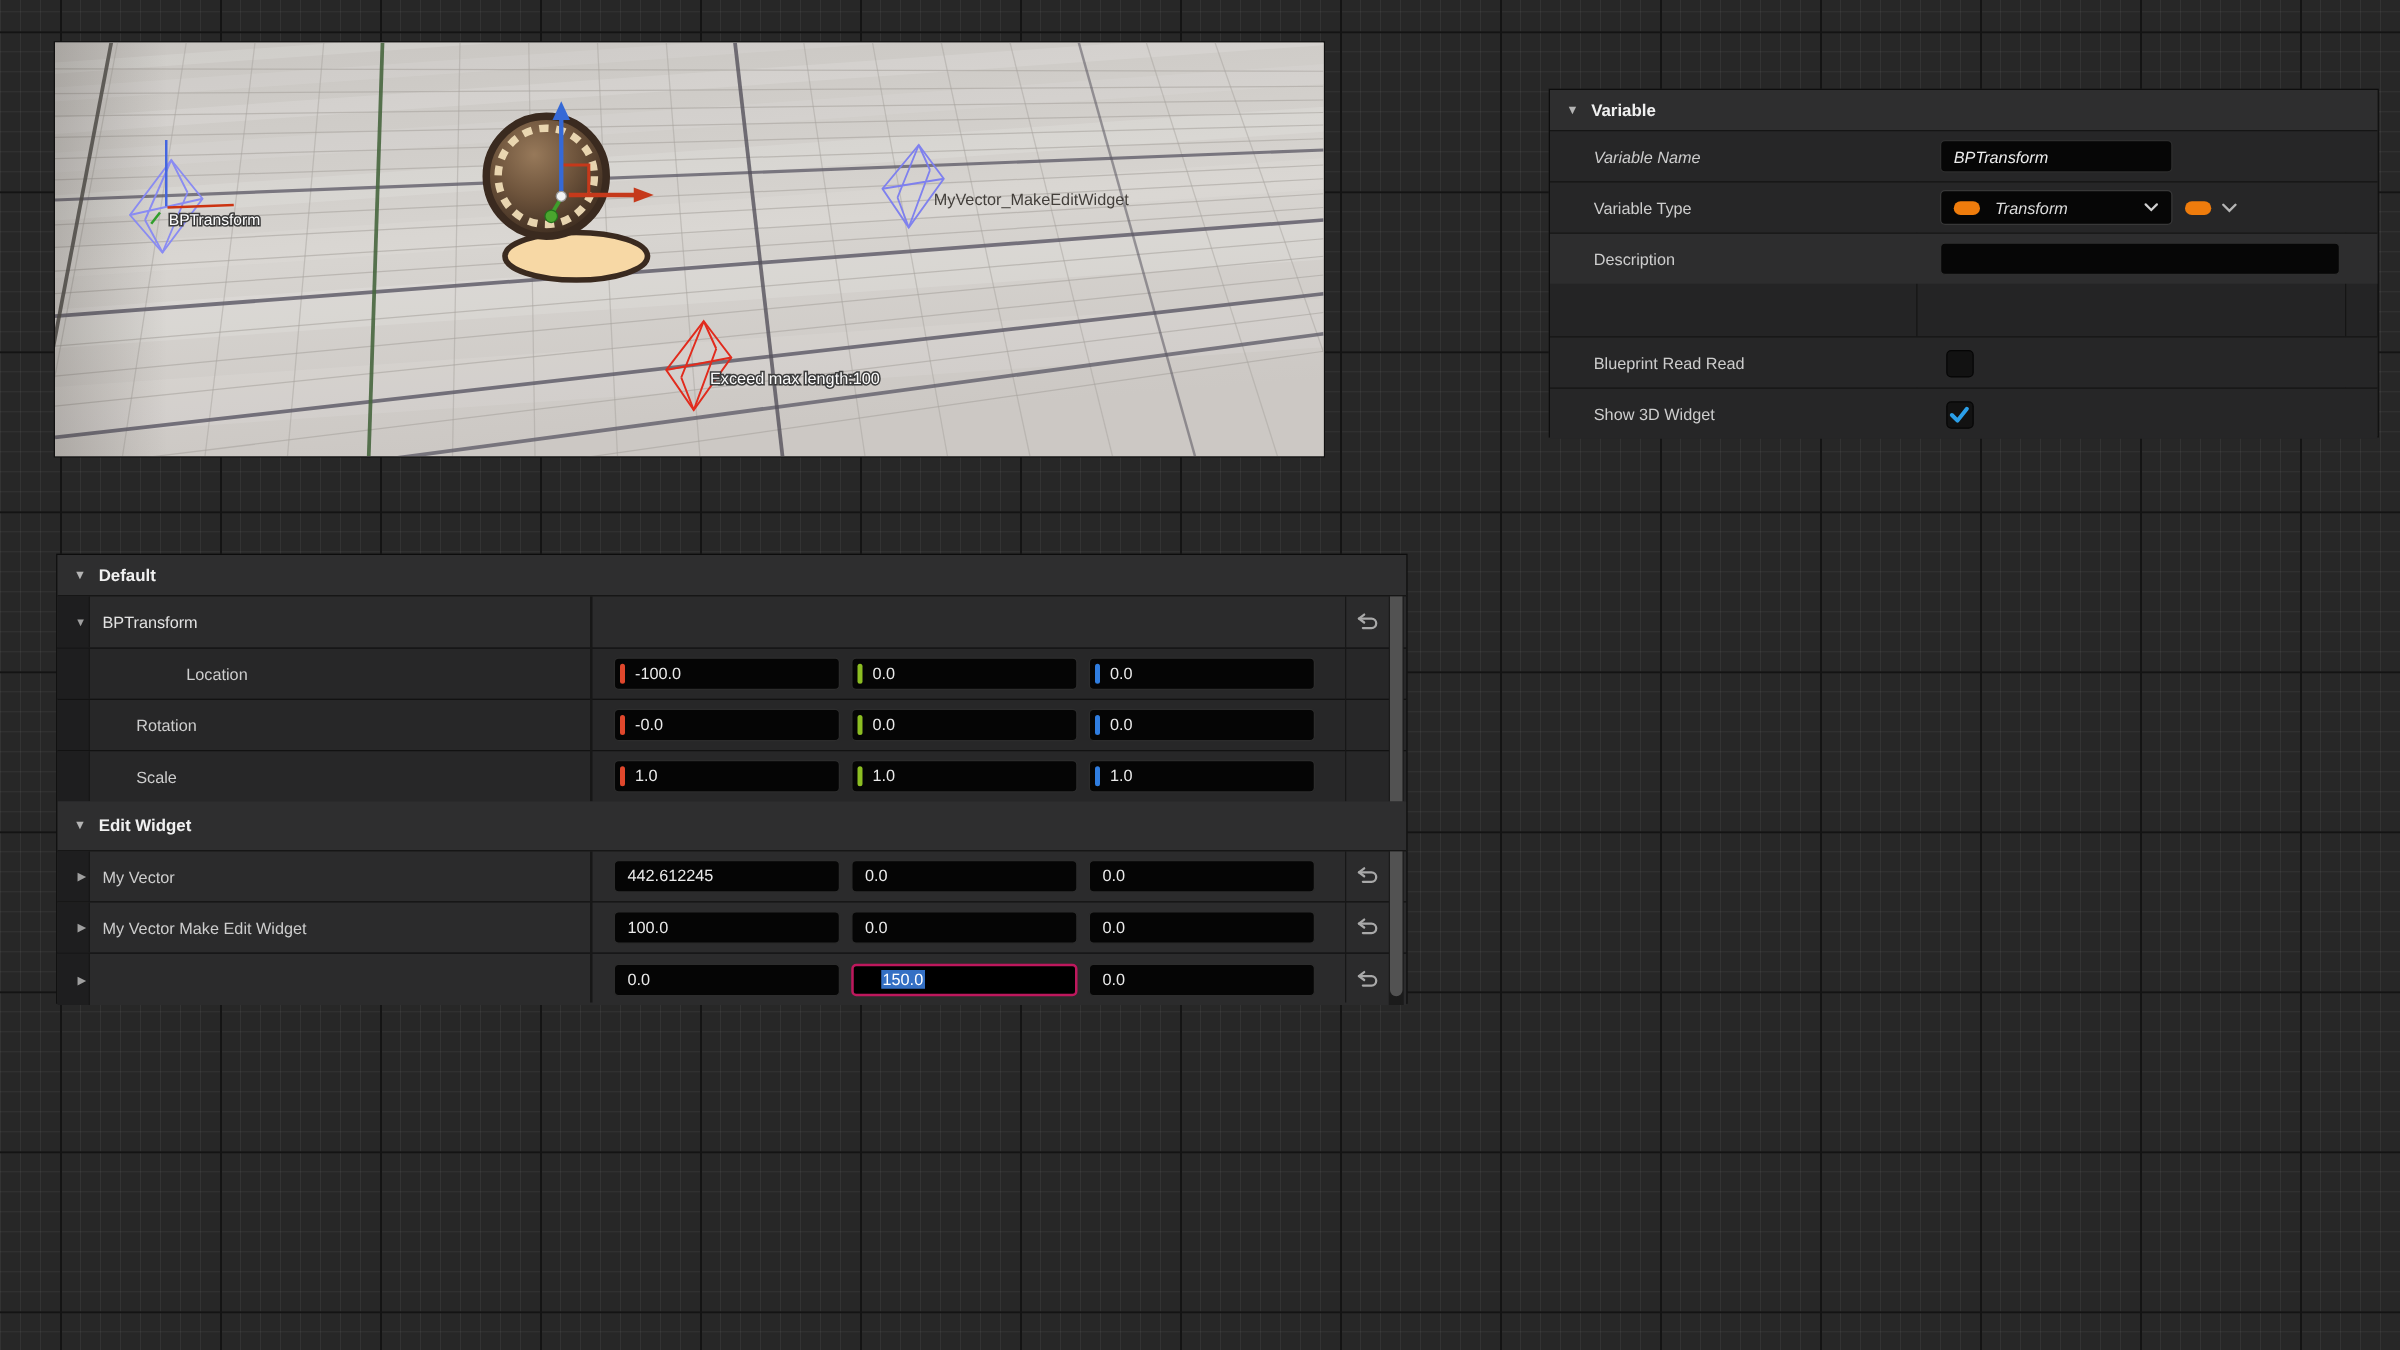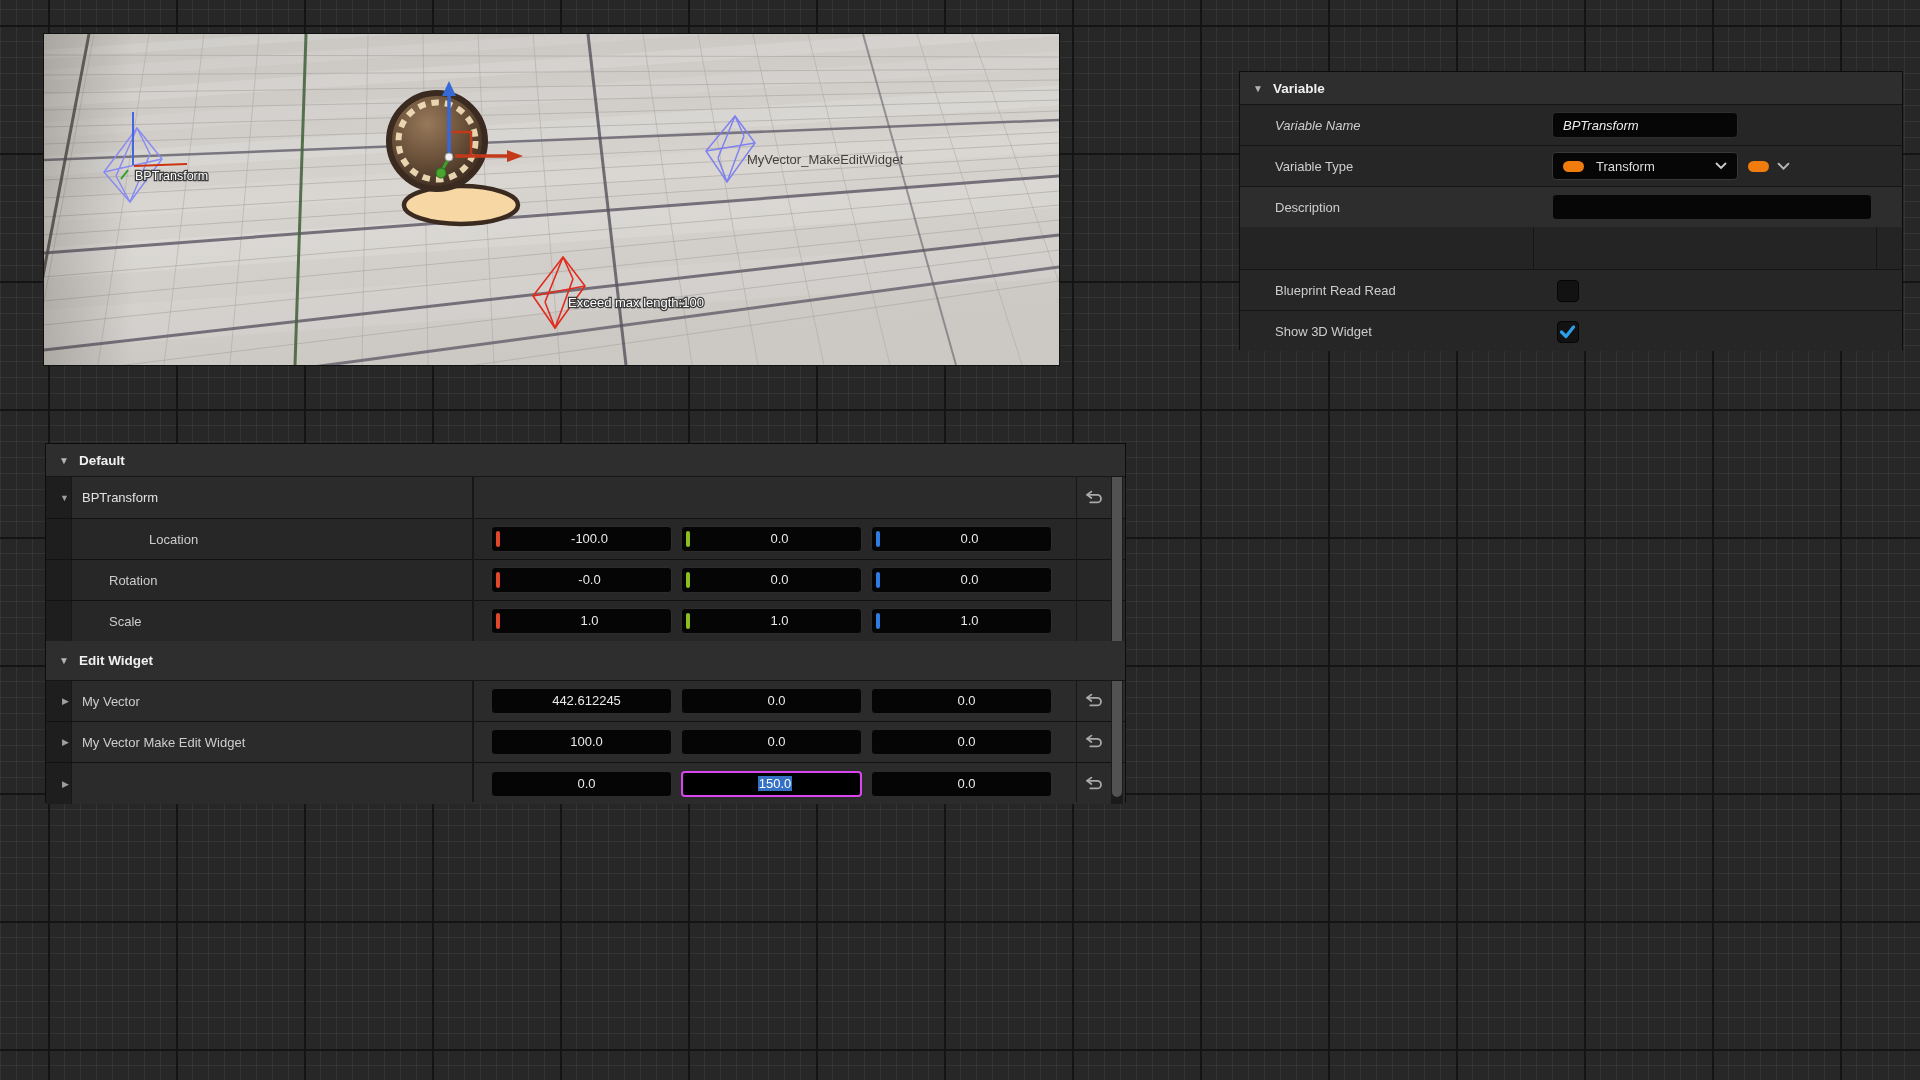--- a/index.html
+++ b/index.html
@@ -26,39 +26,39 @@
   
   #varpanel{left:1239px;top:71px;width:664px;height:279px;}
   #varpanel .hdr{top:0;height:32px;}
   #varpanel .row{height:41px;background:#262627;}
   #varpanel .row.alt{background:#2d2d2e;}
   #varpanel .vdiv{position:absolute;left:293px;top:32px;bottom:0;width:1px;background:#151515;}
   #varpanel .vdiv2{position:absolute;left:636px;top:32px;bottom:0;width:1px;background:#151515;}
   #varpanel .rlabel{left:35px;}
   .inputbox{position:absolute;left:312px;top:7px;width:186px;height:26px;background:#060606;border:1px solid #2e2e2e;border-radius:4px;color:#ececec;font-size:13px;line-height:26px;padding-left:10px;box-sizing:border-box;}
   .descbox{width:320px !important;}
-  .ddown{position:absolute;left:312px;top:6px;width:186px;height:28px;background:#060606;border:1px solid #383838;border-radius:4px;display:flex;align-items:center;box-sizing:border-box;}
+  .ddown{position:absolute;left:312px;top:6px;width:186px;height:28px;background:#060606;border:1px solid #383838;border-radius:4px;display:flex;align-items:center;box-sizing:border-box;font-style:italic;}
   .pill{width:21px;height:11px;border-radius:5.5px;flex:none;}
   .ddown .pill{margin-left:10px;}
   .ddown .dtxt{color:#dcdcdc;font-size:13px;margin-left:12px;flex:1;}
   .chev{flex:none;margin-right:10px;}
   .pill2wrap{position:absolute;left:508px;top:0;height:41px;display:flex;align-items:center;gap:8px;}
   .cbox{position:absolute;left:317px;top:10px;width:20px;height:20px;background:#121212;border:1px solid #050505;border-radius:4px;}
   
   #details{left:45px;top:443px;width:1081px;height:360px;background:#202021;}
   #details .hdr{height:32px;}
   #details .gutter{position:absolute;left:0;top:0;bottom:0;width:25px;background:#1e1e1f;border-right:1px solid #171717;}
   .drow{position:absolute;left:0;right:0;border-top:1px solid #121212;box-sizing:border-box;}
   .drow.parent{background:#2b2b2c;}
   .drow.child{background:#272728;}
-  .fieldset{position:absolute;top:0;bottom:0;left:445px;display:flex;align-items:center;gap:9px;text-align:center;}
+  .fieldset{position:absolute;top:0;bottom:0;left:445px;display:flex;align-items:center;gap:9px;}
   .nfield{position:relative;width:181px;height:26px;background:#050505;border:1px solid #2c2c2c;border-radius:4px;color:#eaeaea;font-size:13px;line-height:24px;box-sizing:border-box;padding-left:10px;}
   .nfield.colored{padding-left:16px;}
   .cbar{position:absolute;left:4px;top:4px;bottom:4px;width:4px;border-radius:2px;}
-  .nfield.focused{border:2px solid #d946ef;background:#000;line-height:22px;padding-left:7px;}
+  .nfield.focused{border:2px solid #be185d;background:#000;line-height:22px;padding-left:22px;}
   .selhl{background:#3470c4;color:#fff;padding:0 1px;}
   .ddiv{position:absolute;left:426px;top:32px;bottom:0;width:2px;background:#171717;z-index:1;}
   .rdiv{position:absolute;left:1030px;top:32px;bottom:0;width:1px;background:#171717;z-index:1;}
   #details .hdr{z-index:2;}
   .resetbtn{position:absolute;left:1039px;top:50%;transform:translateY(-50%);width:18px;height:16px;cursor:pointer;}
   .sbtrack{position:absolute;left:1065px;top:0;width:12px;height:360px;background:#1b1b1b;}
   .sbthumb{position:absolute;left:1px;top:4px;width:10px;height:349px;background:#525252;border-radius:5px;}
   .viewport-label{paint-order:stroke;}
 </style>
 </head>

